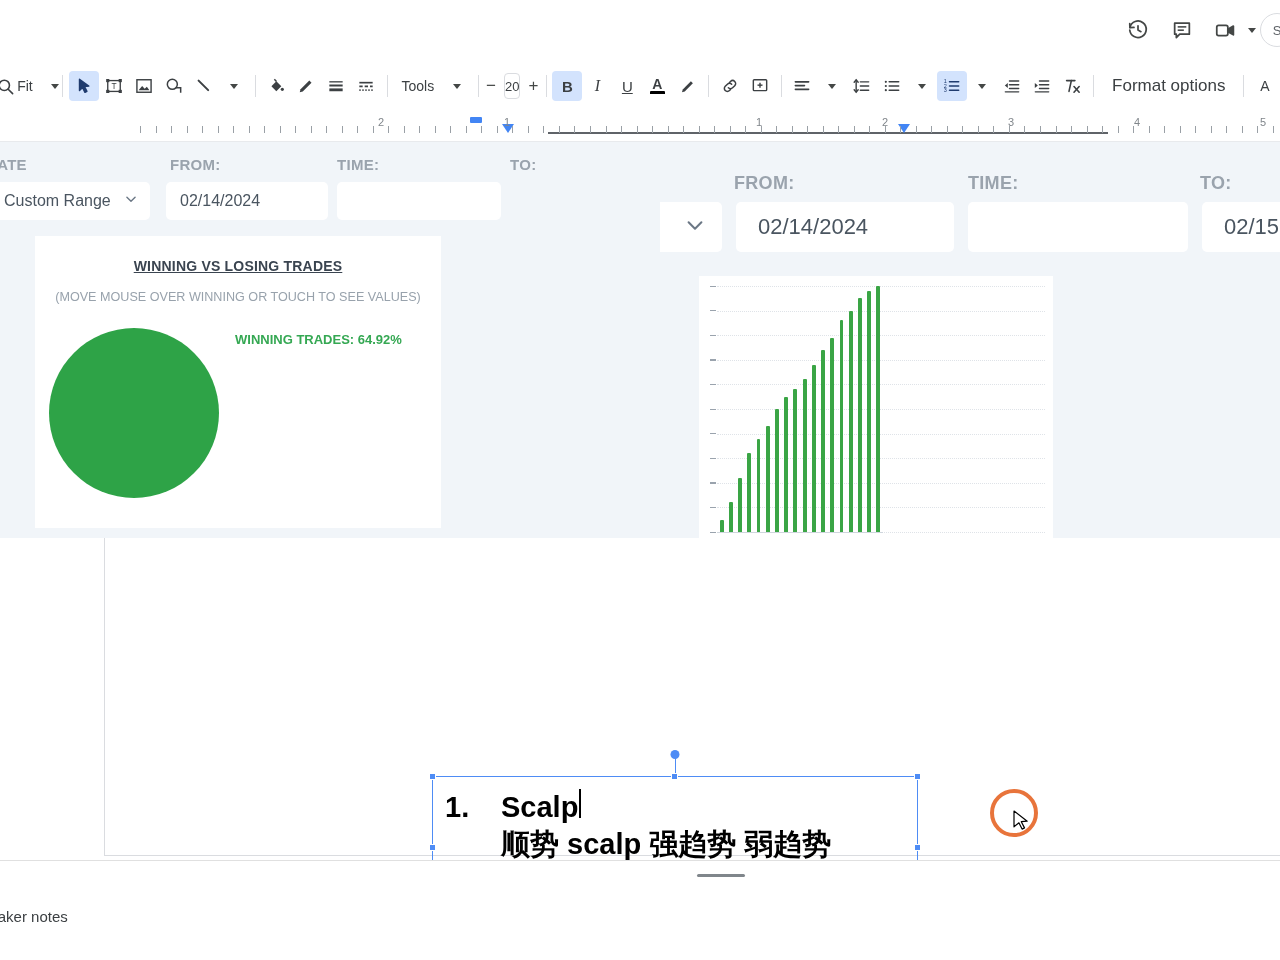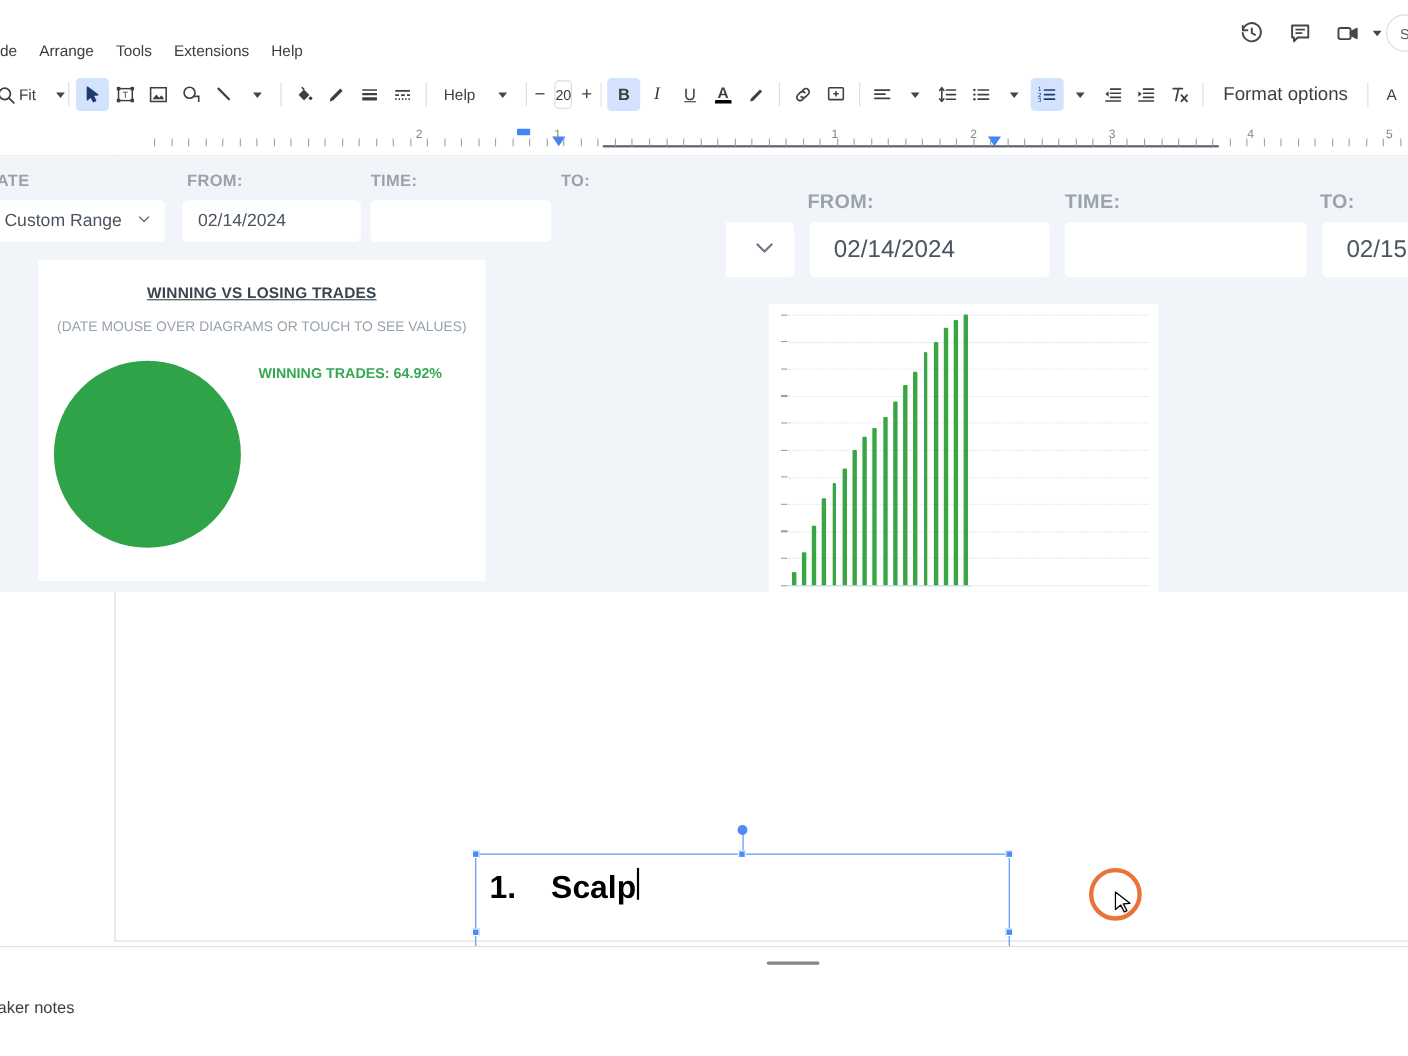--- a/index.html
+++ b/index.html
@@ -155,27 +155,20 @@
   .notes-text {
     position:absolute; left:-39px; top:908px; font-size:15px; color:#3c4043;
     white-space:nowrap;
   }
 </style>
 </head>
 <body>
 
 <div id="app">
 
-  <div class="menubar">
-    <div class="menu-item">de</div>
-    <div class="menu-item">Arrange</div>
-    <div class="menu-item">Tools</div>
-    <div class="menu-item">Extensions</div>
-    <div class="menu-item">Help</div>
-  </div>
 
   <div class="top-right">
     <div class="icon-btn">
       <svg width="22" height="22" viewBox="0 0 24 24" fill="none" stroke="#444746" stroke-width="1.9" stroke-linecap="round" stroke-linejoin="round">
         <path d="M3.2 9.2A9 9 0 1 1 3 12"></path>
           <polyline points="3 5 3.2 9.4 7.6 9.2"></polyline>
         <polyline points="12 7.4 12 12 15.2 13.8"></polyline>
       </svg>
     </div>
     <div class="icon-btn">
@@ -268,21 +261,21 @@
     </div>
     <div class="tb">
       <svg width="20" height="20" viewBox="0 0 24 24" stroke="#3c4043">
         <line x1="4" y1="8" x2="20" y2="8" stroke-width="2"></line>
         <line x1="4" y1="12.5" x2="20" y2="12.5" stroke-width="2" stroke-dasharray="4 2.4"></line>
         <line x1="4" y1="17" x2="20" y2="17" stroke-width="2" stroke-dasharray="1.6 2"></line>
       </svg>
     </div>
     <div class="tb-sep"></div>
 
-    <div class="tb fontbox">Help</div>
+    <div class="tb fontbox">Tools</div>
     <div class="tb">
         <span class="caret"></span>
       </div>
     <div class="tb-sep"></div>
     <div class="tb fontsize-wrap">
       <span class="pm">−</span>
       <span class="fontsize">20</span>
       <span class="pm">+</span>
     </div>
     <div class="tb-sep"></div>
@@ -503,21 +496,21 @@
           <svg width="14" height="14" viewBox="0 0 24 24" fill="none" stroke="#6b7785" stroke-width="2.4" stroke-linecap="round" stroke-linejoin="round">
               <polyline points="5 9 12 16 19 9"></polyline>
             </svg>
         </span>
       </div>
       <div class="fieldbox" style="left:174px;top:40px;width:162px;height:38px;padding:0 14px;font-size:16px;position:absolute;">02/14/2024</div>
       <div class="fieldbox" style="left:345px;top:40px;width:164px;height:38px;padding:0 14px;font-size:16px;position:absolute;"></div>
 
       <div class="card" style="left:16px;top:94px;width:406px;height:292px;">
         <div class="card-title" style="margin-top:22px;font-size:14px;">WINNING VS LOSING TRADES</div>
-        <div class="card-sub" style="margin-top:16px;font-size:12.6px;">(DATE MOUSE OVER DIAGRAMS OR TOUCH TO SEE VALUES)</div>
+        <div class="card-sub" style="margin-top:16px;font-size:12.6px;">(MOVE MOUSE OVER WINNING OR TOUCH TO SEE VALUES)</div>
         <div class="winlabel" style="position:absolute;left:200px;top:96px;font-size:13px;">WINNING TRADES: 64.92%</div>
         <div class="pie" style="position:absolute;left:14px;top:92px;width:170px;height:170px;"></div>
       </div>
     </div>
 
     <div class="shot shotB">
       <div style="position:absolute;left:0;top:0;width:100%;height:86px;background:#f1f5f9;"></div>
       <div class="fieldlabel" style="position:absolute;left:74px;top:31px;font-size:18px;">FROM:</div>
       <div class="fieldlabel" style="position:absolute;left:308px;top:31px;font-size:18px;">TIME:</div>
       <div class="fieldlabel" style="position:absolute;left:540px;top:31px;font-size:18px;">TO:</div>
@@ -589,20 +582,21 @@
       <div class="tb-handle" style="right:-4px;top:-4px;"></div>
       <div class="tb-handle" style="left:-4px;top:50%;margin-top:-4px;"></div>
       <div class="tb-handle" style="right:-4px;top:50%;margin-top:-4px;"></div>
 
       <div class="tb-content">
         <div class="li">
           <span class="li-num">1.</span>
           <span>Scalp</span>
             <span class="caretbar"></span>
         </div>
+        <div class="sub-line">顺势 scalp  强趋势 弱趋势</div>
 
       </div>
     </div>
 
     <div class="click-ring"></div>
     <div class="cursor-arrow">
       <svg width="17" height="24" viewBox="0 0 17 24">
         <path d="M1 1l13.2 10.2-5.9.5 3.2 6.2-2.4 1.2-3.2-6.3-4.9 4z" fill="#ffffff" stroke="#000000" stroke-width="1.2" stroke-linejoin="round"></path>
       </svg>
     </div>

